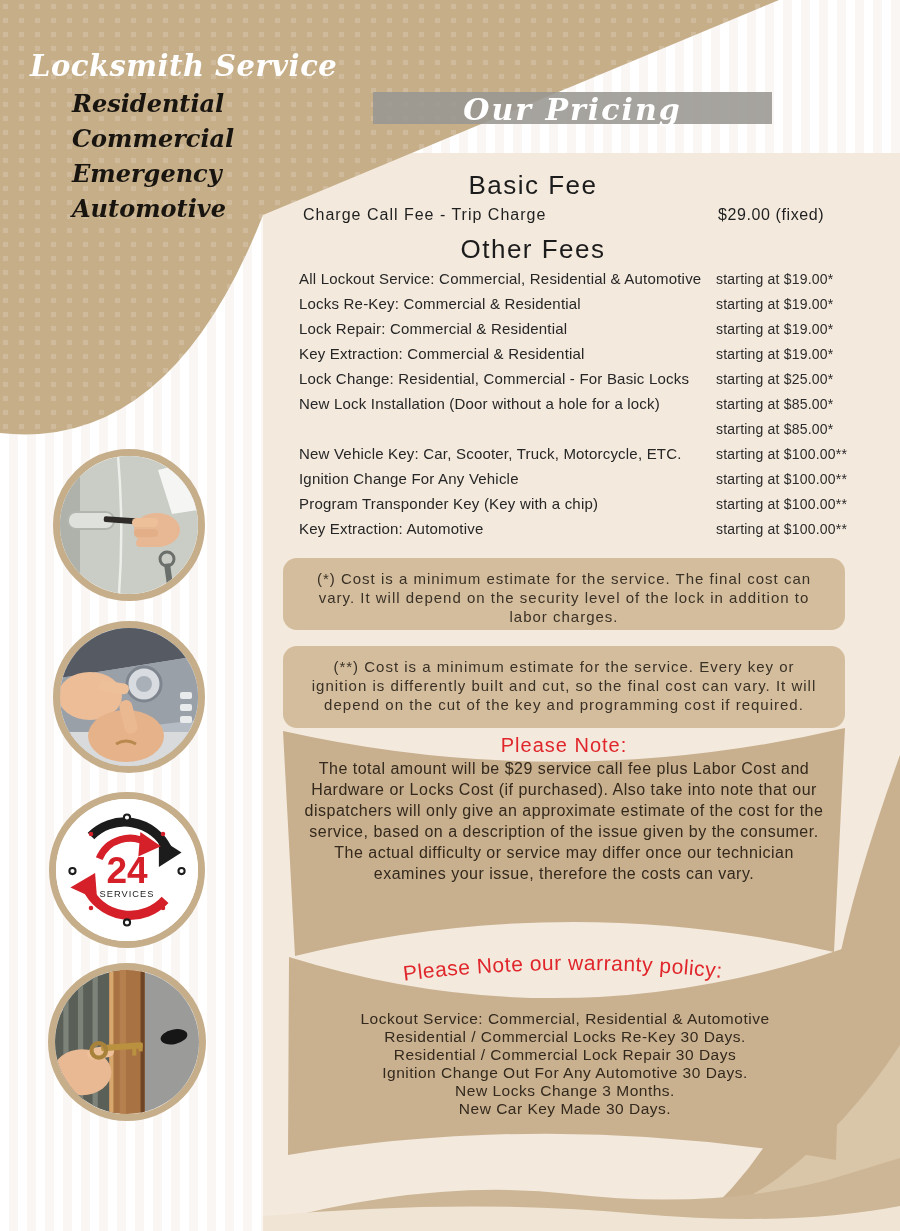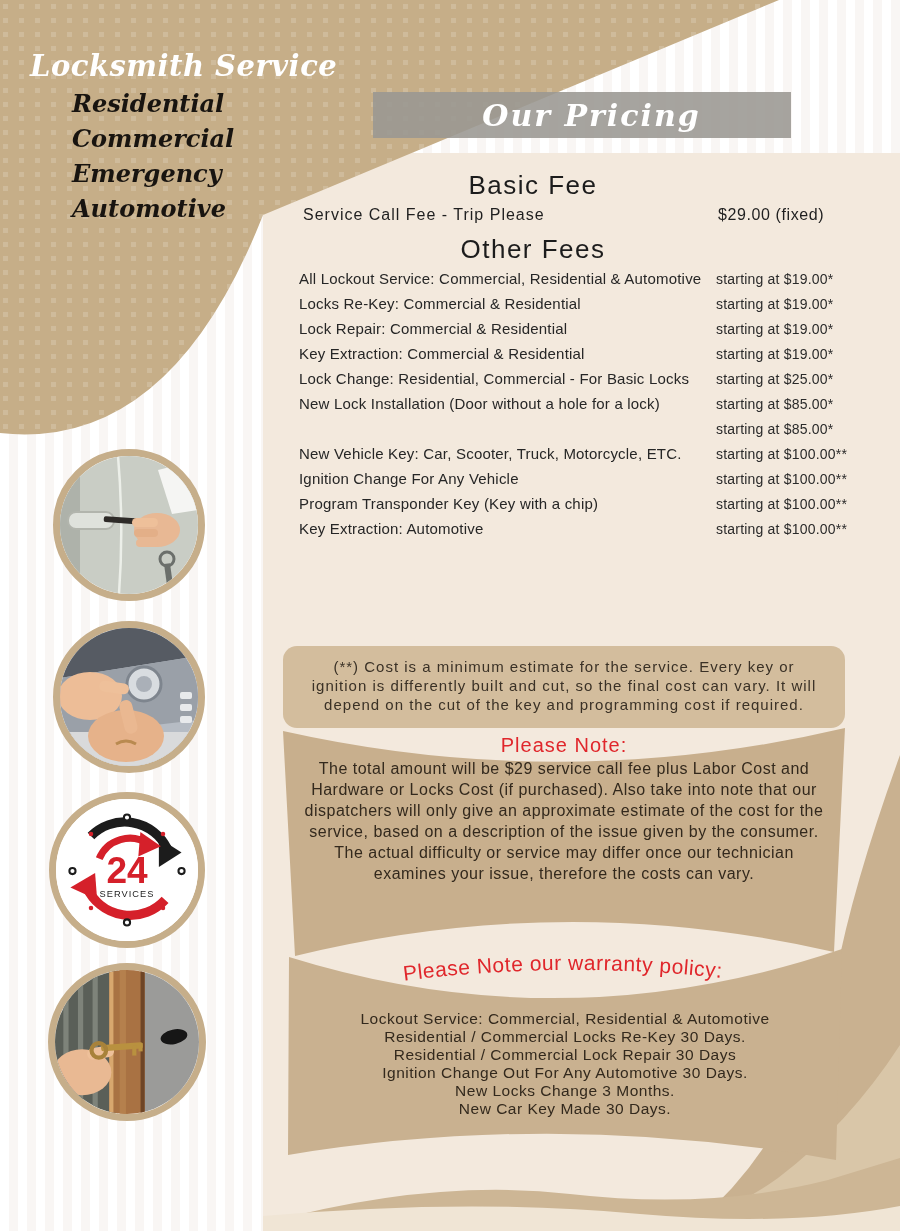--- a/index.html
+++ b/index.html
@@ -9,22 +9,22 @@
     background:repeating-linear-gradient(90deg,#ffffff 0 9px,#f9f6f4 9px 18px);
   }
   .decor{position:absolute;left:0;top:0;z-index:0;}
   .abs{position:absolute;z-index:1;}
   
   .brand{left:30px;top:30px;font-family:"DejaVu Serif",serif;font-style:italic;font-weight:bold;
          font-size:29px;color:#ffffff;letter-spacing:.5px;}
   .svc-list{left:68px;top:82px;list-style:none;margin:4px;padding:0;}
   .svc-list li{font-family:"DejaVu Serif",serif;font-style:italic;font-weight:bold;
                font-size:24px;line-height:35px;color:#181410;}
-  .banner{left:373px;top:92px;width:399px;height:46px;background:rgba(154,151,146,.88);
-          display:flex;align-items:center;justify-content:center;padding-left:19px;}
+  .banner{left:373px;top:92px;width:399px;height:32px;background:rgba(154,151,146,.88);
+          display:flex;justify-content:center;}
   .banner span{font-family:"DejaVu Serif",serif;font-style:italic;font-weight:bold;
                font-size:30px;color:#ffffff;letter-spacing:2px;}
   
   .h-big{left:283px;top:170px;width:500px;text-align:center;font-size:26px;
          letter-spacing:1.5px;color:#1c1c1c;}
   .h-other{top:234px;}
   .basic-label{left:303px;top:206px;font-size:16px;letter-spacing:1px;color:#1f1f1f;}
   .basic-price{left:718px;top:206px;font-size:16px;letter-spacing:.6px;color:#1f1f1f;}
   .fee-rows{left:299px;top:270px;width:560px;}
   .fee-row{position:relative;height:25px;font-size:15px;color:#262626;letter-spacing:.2px;}
@@ -95,21 +95,21 @@
 
       <li>Automotive</li>
 
   </ul>
 
   <div class="abs banner">
     <span>Our Pricing</span>
   </div>
 
   <div class="abs h-big">Basic Fee</div>
-  <div class="abs basic-label">Service Call Fee - Trip Please</div>
+  <div class="abs basic-label">Charge Call Fee - Trip Charge</div>
   <div class="abs basic-price">$29.00 (fixed)</div>
 
   <div class="abs h-big h-other">Other Fees</div>
   <div class="abs fee-rows">
 
       <div class="fee-row">
         <span class="fee-label">All Lockout Service: Commercial, Residential &amp; Automotive</span>
         <span class="fee-price">starting at $19.00*</span>
       </div>
 
@@ -157,20 +157,21 @@
         <span class="fee-price">starting at $100.00**</span>
       </div>
 
       <div class="fee-row">
         <span class="fee-label">Key Extraction: Automotive</span>
         <span class="fee-price">starting at $100.00**</span>
       </div>
 
   </div>
 
+  <div class="abs note-box note1">(*) Cost is a minimum estimate for the service. The final cost can vary. It will depend on the security level of the lock in addition to labor charges.</div>
   <div class="abs note-box note2">(**) Cost is a minimum estimate for the service. Every key or ignition is differently built and cut, so the final cost can vary. It will depend on the cut of the key and programming cost if required.</div>
 
   <div class="abs pn-head">Please Note:</div>
   <div class="abs pn-body">The total amount will be $29 service call fee plus Labor Cost and Hardware or Locks Cost (if purchased). Also take into note that our dispatchers will only give an approximate estimate of the cost for the service, based on a description of the issue given by the consumer. The actual difficulty or service may differ once our technician examines your issue, therefore the costs can vary.</div>
 
   <div class="abs warranty">
 
       <div>Lockout Service: Commercial, Residential &amp; Automotive</div>
 
 

